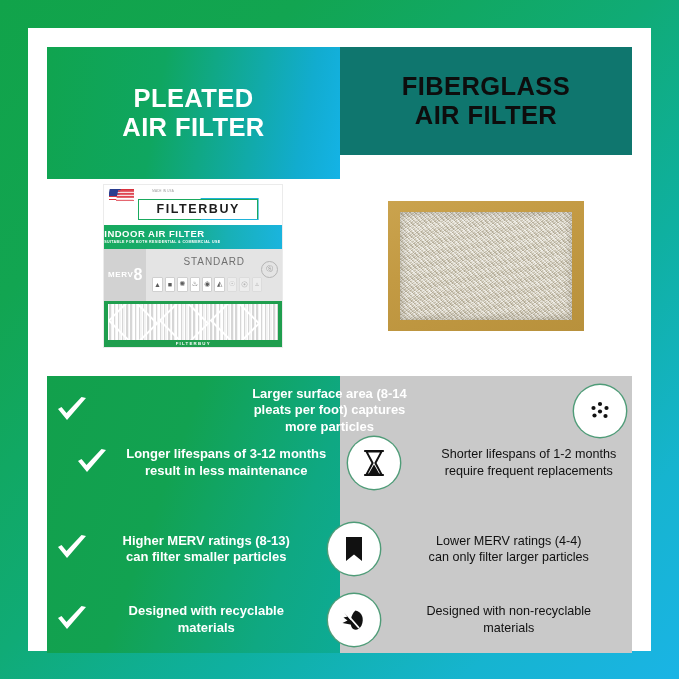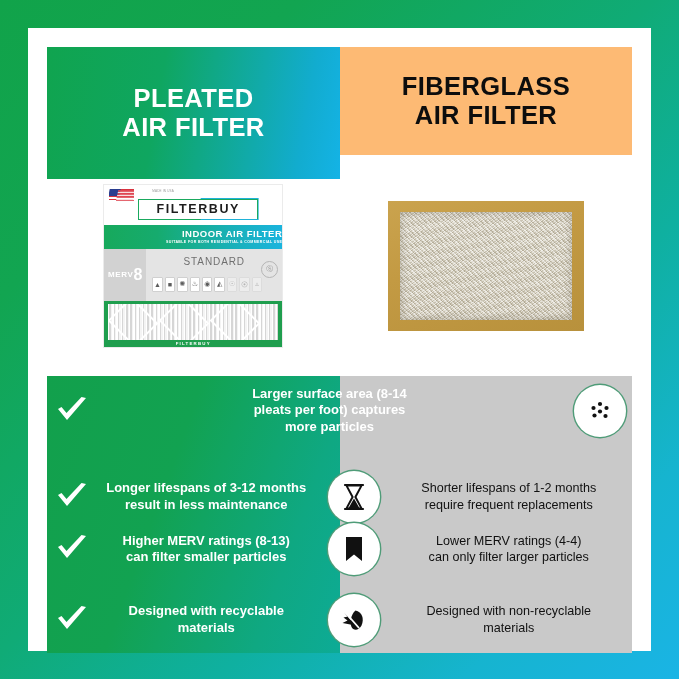--- a/index.html
+++ b/index.html
@@ -32,21 +32,21 @@
   .hd{
     display:flex;align-items:center;justify-content:center;
     text-align:center;
   }
   #hd-left{
     width:293px;height:132px;
     background:linear-gradient(100deg,#10a44f 0%,#0fa660 38%,#12accf 86%,#14b3e6 100%);
   }
   #hd-right{
     width:292px;height:108px;
-    background:#fdba74;
+    background:#0f766e;
   }
   .hd-title{
     font-weight:bold;
     font-size:25.5px;
     line-height:1.12;
     letter-spacing:0.4px;
     white-space:pre-line;
   }
   #hd-left .hd-title{color:#ffffff;}
   #hd-right .hd-title{color:#0d0d0d;}
@@ -106,21 +106,21 @@
   .logo-box::after{
     content:"";position:absolute;left:-1.4px;top:-1.4px;right:-1.4px;bottom:-1.4px;
     border:1.4px solid #1fb2d8;clip-path:inset(0 0 0 52%);
   }
   .logo-txt{
     font-size:12.5px;font-weight:bold;letter-spacing:1.6px;color:#1d1d1d;
   }
   .pl-band{
     position:absolute;left:0;top:40px;width:100%;height:24px;
     background:linear-gradient(90deg,#17a95c 0%,#16ab6e 30%,#18b0b6 70%,#1ab4de 100%);
-    color:#ffffff;text-align:right;
+    color:#ffffff;text-align:left;
   }
   .pl-band .b1{font-size:9.5px;font-weight:bold;letter-spacing:.5px;margin-top:3px;}
   .pl-band .b2{font-size:3.6px;font-weight:bold;letter-spacing:.35px;margin-top:1px;}
   .pl-grayrow{
     position:absolute;left:0;top:64px;width:100%;height:52px;
     background:#e4e4e4;display:flex;
   }
   .merv{
     width:42px;background:#d2d2d2;color:#ffffff;
     display:flex;flex-direction:row;align-items:center;justify-content:center;
@@ -195,21 +195,21 @@
   }
   #cmp-right{
     position:absolute;left:293px;top:0;width:292px;height:100%;
     background:#c9c9c9;
   }
   .row{
     position:absolute;left:0;width:585px;height:69.25px;
     display:flex;align-items:center;
   }
   .row.r0{top:0;}
-  .row.r1{top:86px;}
+  .row.r1{top:52px;padding-left:20px;}
   .row.r2{top:138.5px;justify-content:center;}
   .row.r3{top:209px;}
 
   .check{
     width:50px;display:flex;align-items:center;justify-content:center;flex:0 0 50px;
   }
   .txt-left{
     flex:1;text-align:center;color:#ffffff;
     font-size:13px;font-weight:bold;line-height:1.26;
     padding:0 6px 0 0;white-space:pre-line;

